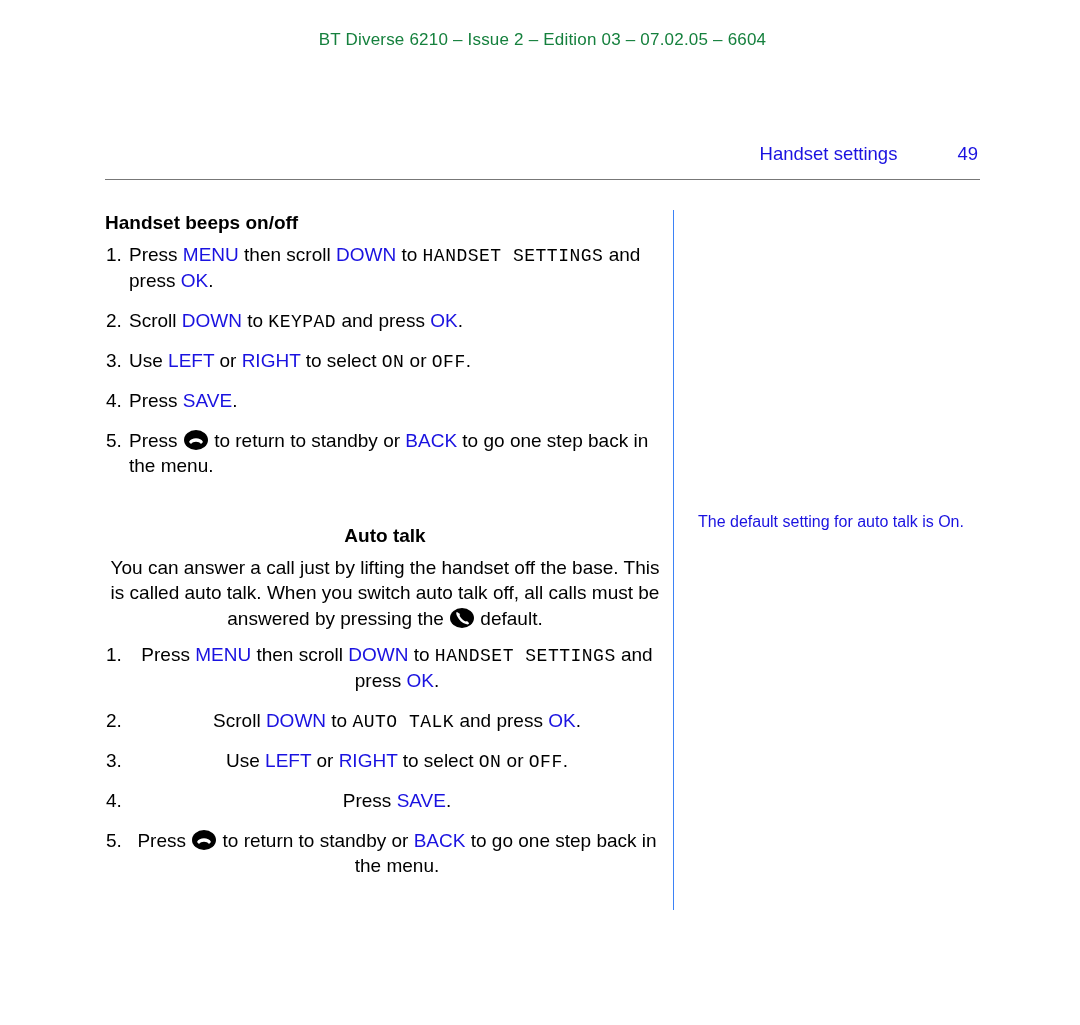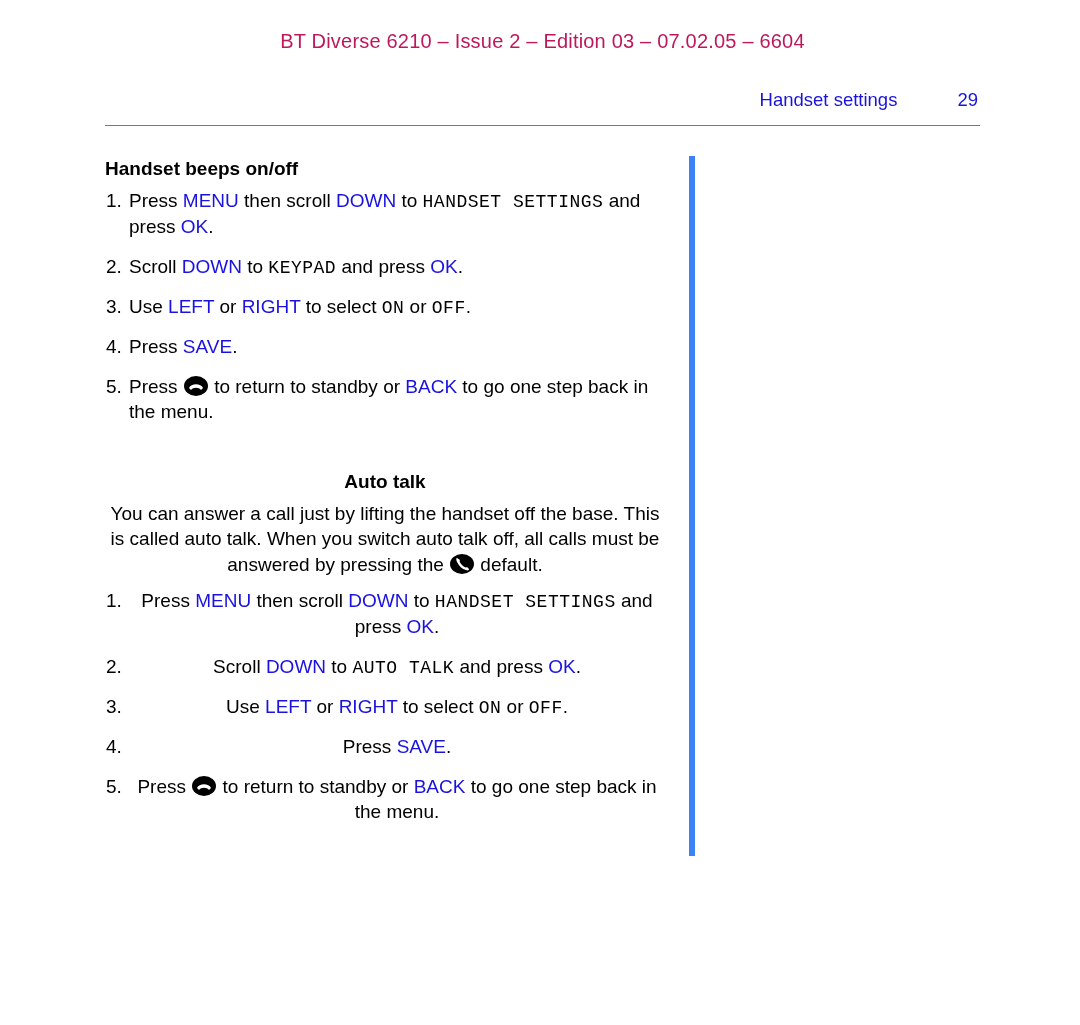--- a/index.html
+++ b/index.html
@@ -10,23 +10,23 @@
     color: #000;
     width: 1080px;
     height: 1025px;
     box-sizing: border-box;
   }
   .page {
     padding: 30px 100px 30px 105px;
   }
   .doc-header {
     text-align: center;
-    font-size: 20px;
-    color: #be185d;
-    margin-bottom: 36px;
+    font-size: 17px;
+    color: #15803d;
+    margin-bottom: 93px;
     letter-spacing: 0.2px;
   }
   .running-header {
     display: flex;
     justify-content: flex-end;
     gap: 60px;
     font-size: 18.5px;
     color: #1a12e0;
     padding-bottom: 14px;
     border-bottom: 1px solid #777;
@@ -34,22 +34,22 @@
     padding-right: 2px;
   }
   .running-header .pagenum {
     color: #1a12e0;
   }
   .content-columns {
     display: flex;
   }
   .col-main {
     width: 560px;
-    padding-right: 24px;
-    border-right: 6px solid #3b82f6;
+    padding-right: 8px;
+    border-right: 1px solid #3b82f6;
     min-height: 700px;
     color: #000;
     font-size: 19px;
     line-height: 1.35;
   }
   .col-side {
     flex: 1;
     padding-left: 24px;
     color: #1a12e0;
     font-size: 16px;
@@ -100,21 +100,21 @@
 </style>
 </head>
 <body>
 
 <div class="page">
 
   <div class="doc-header">BT Diverse 6210 – Issue 2 – Edition 03 – 07.02.05 – 6604</div>
 
   <div class="running-header">
     <span>Handset settings</span>
-    <span class="pagenum">29</span>
+    <span class="pagenum">49</span>
   </div>
 
   <div class="content-columns">
     <div class="col-main">
 
       <div class="section">
         <p class="section-heading">Handset beeps on/off</p>
         <ol class="steps">
           <li>
             <span>Press </span><span class="kw-menu">MENU</span><span> then scroll </span><span class="kw-menu">DOWN</span><span> to </span><span class="mono">HANDSET SETTINGS</span><span> and press </span><span class="kw-menu">OK</span><span>.</span>
@@ -168,15 +168,18 @@
                   <ellipse cx="13" cy="12" rx="12" ry="10" fill="#000"></ellipse>
                   <path d="M6 14 C8 9 18 9 20 14 L18 16 C16 13 10 13 8 16 Z" fill="#fff"></path>
                 </svg>
             </span><span> to return to standby or </span><span class="kw-menu">BACK</span><span> to go one step back in the menu.</span>
           </li>
         </ol>
       </div>
 
     </div>
 
+    <div class="col-side">
+      <div class="side-note">The default setting for auto talk is On.</div>
+    </div>
   </div>
 
 </div>
 
 </body></html>

